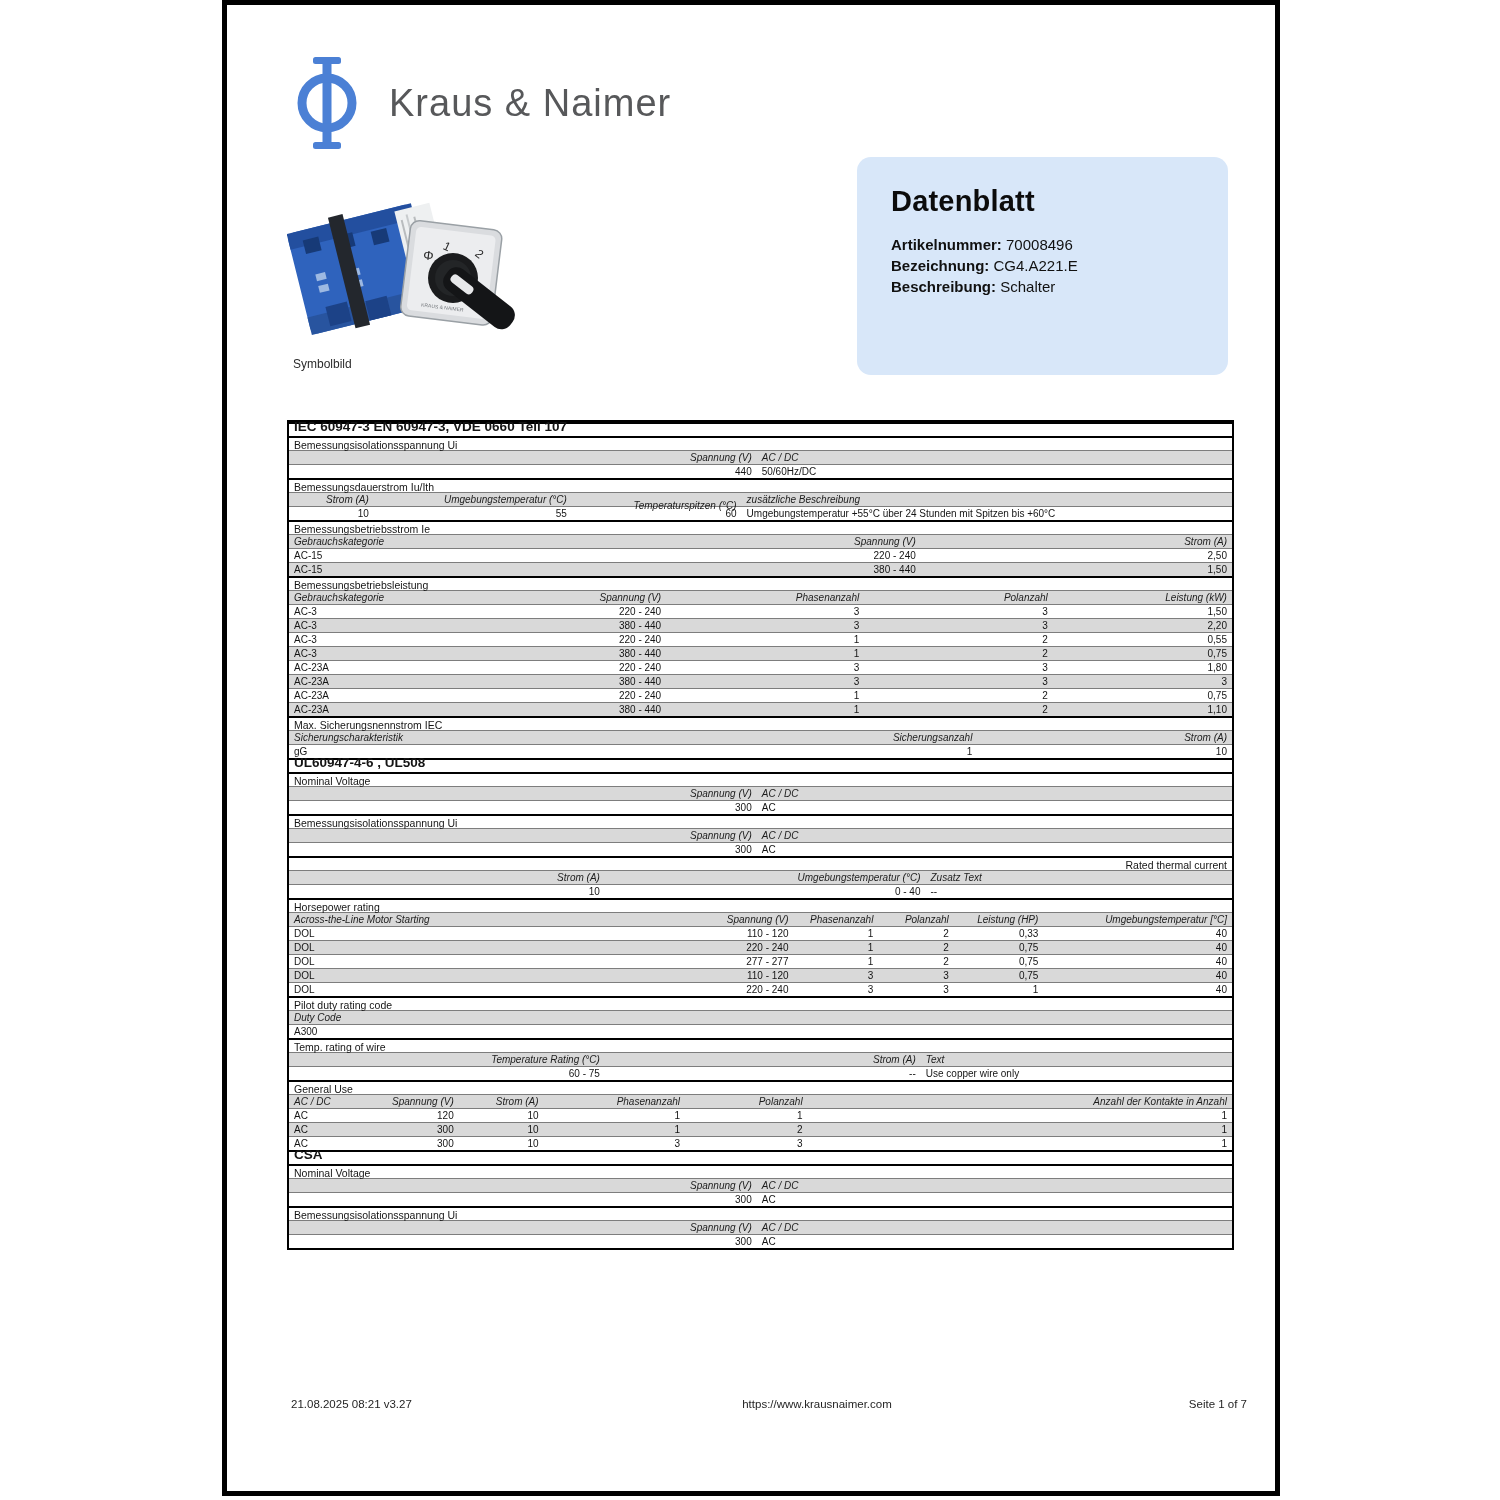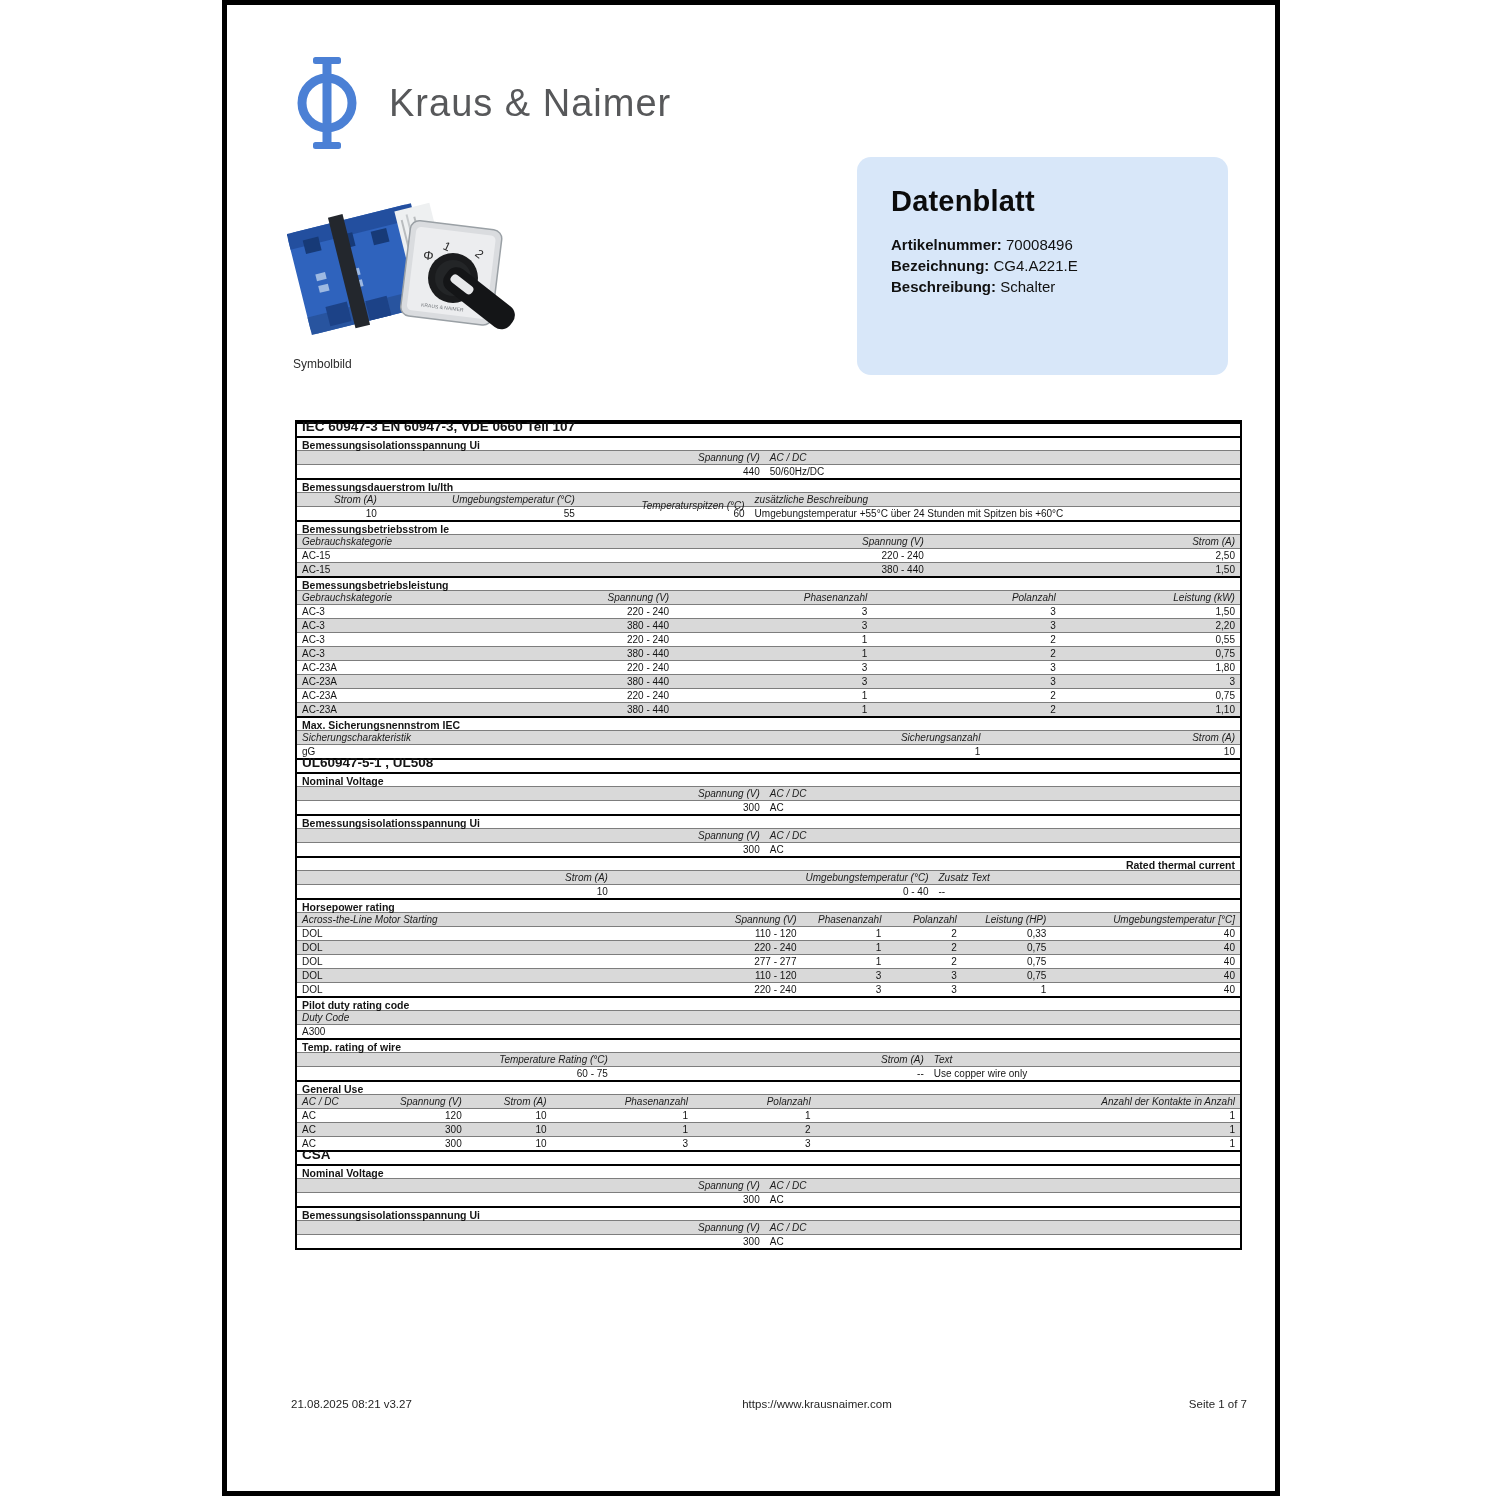--- a/index.html
+++ b/index.html
@@ -23,29 +23,29 @@
   .card {
     position:absolute; left:630px; top:152px; width:371px; height:218px;
     background:#d8e7f9; border-radius:14px; padding:28px 34px;
   }
   .card-title { font-size:29px; font-weight:bold; color:#0c0c0c; margin-bottom:16px; letter-spacing:.2px; }
   .card-line { font-size:15px; color:#111; line-height:21px; }
   .card-line b { font-weight:bold; }
 
   
   .tbl {
-    position:absolute; left:68px; top:415px; width:947px;
+    position:absolute; left:60px; top:415px; width:947px;
     border:2px solid #000; background:#404040; color:#141414;
   }
   .row { display:flex; width:100%; border-top:1px solid #7d7d7d; background:#fff; }
   .row:first-child { border-top:none; }
   .row.sec { border-top:2px solid #000; height:21px; align-items:flex-end; }
   .row.sec .cell { font-weight:bold; font-size:13.5px; line-height:19px; font-style:normal; }
   .row.sub { border-top:2px solid #000; height:15px; }
-  .row.sub .cell { font-weight:bold; font-size:10.5px; line-height:14px; font-style:normal; }
+  .row.sub .cell { font-weight:normal; font-size:10.5px; line-height:14px; font-style:normal; }
   .row.head { background:#d9d9d9; }
   .row.head .cell { font-style:italic; color:#1c1c1c; }
   .row.rowg { background:#d9d9d9; }
   .row.head, .row.row, .row.rowg { height:14px; }
   .cell {
     display:block; font-size:10px; line-height:13px; padding:0 5px;
     white-space:nowrap; overflow:visible;
   }
   .al { text-align:left; } .ar { text-align:right; }
 
@@ -255,21 +255,21 @@
           <span class="cell al" style="width: 40%;">Sicherungscharakteristik</span>
           <span class="cell ar" style="width: 33%;">Sicherungsanzahl</span>
           <span class="cell ar" style="width: 27%;">Strom (A)</span>
         </div>
         <div class="row row">
           <span class="cell al" style="width: 40%;">gG</span>
           <span class="cell ar" style="width: 33%;">1</span>
           <span class="cell ar" style="width: 27%;">10</span>
         </div>
         <div class="row sec">
-          <span class="cell al" style="width: 100%;">UL60947-5-1 , UL508</span>
+          <span class="cell al" style="width: 100%;">UL60947-4-6 , UL508</span>
         </div>
         <div class="row sub">
           <span class="cell al" style="width: 100%;">Nominal Voltage</span>
         </div>
         <div class="row head">
           <span class="cell ar" style="width: 49.6%;">Spannung (V)</span>
           <span class="cell al" style="width: 50.4%;">AC / DC</span>
         </div>
         <div class="row row">
           <span class="cell ar" style="width: 49.6%;">300</span>

